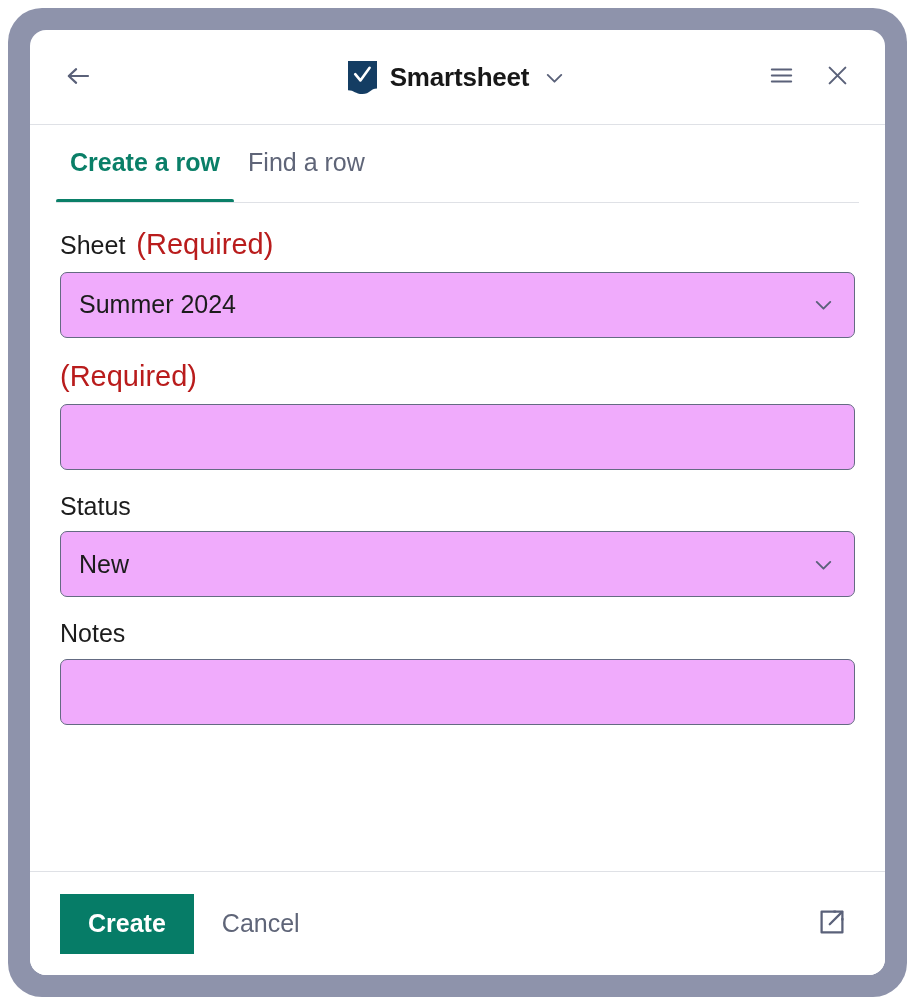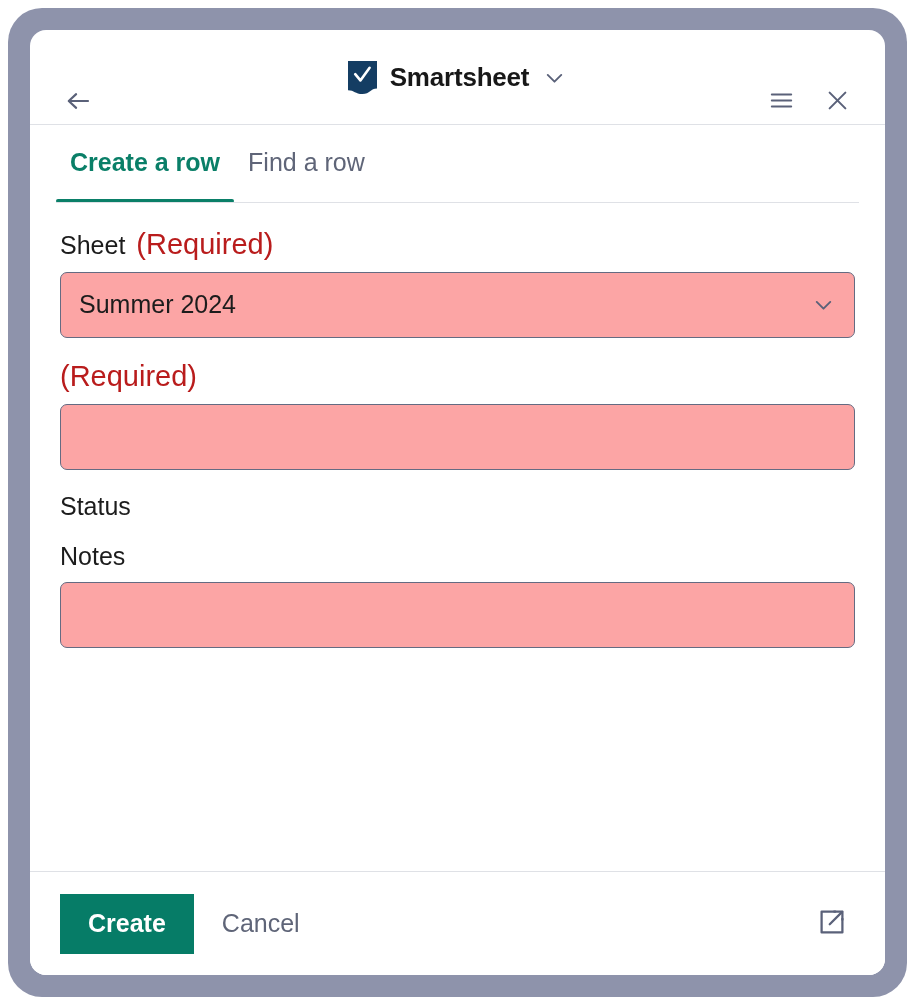--- a/index.html
+++ b/index.html
@@ -40,21 +40,21 @@
     flex-direction: column;
   }
 
   
   #header {
     position: relative;
     height: 95px;
     flex: 0 0 95px;
     border-bottom: 1px solid #dfe1e6;
     display: flex;
-    align-items: flex-end;
+    align-items: center;
     padding: 0 26px;
     box-sizing: border-box;
   }
   .hdr-icon-btn {
     display: flex;
     align-items: center;
     justify-content: center;
     width: 44px;
     height: 44px;
     cursor: pointer;
@@ -176,21 +176,21 @@
     font-size: 29px;
     color: #b91c1c;
     font-weight: normal;
   }
   .control {
     position: relative;
     height: 66px;
     box-sizing: border-box;
     border: 1.6px solid #646b82;
     border-radius: 7px;
-    background: #fca5a5;
+    background: #f0abfc;
     display: flex;
     align-items: center;
     padding: 0 18px;
     cursor: pointer;
   }
   .control .value {
     font-size: 25px;
     color: #1c1c1c;
     flex: 1 1 auto;
     white-space: nowrap;
@@ -338,20 +338,28 @@
           <span class="required-tag">(Required)</span>
         </div>
         <div class="control text-input">
           <span class="value"></span>
         </div>
       </div>
 
       <div class="field">
         <div class="field-label">
           <span>Status</span>
+        </div>
+        <div class="control">
+          <span class="value">New</span>
+          <span class="chev">
+            <svg width="25" height="25" viewBox="0 0 24 24" fill="none" stroke="currentColor" stroke-width="1.8" stroke-linecap="round" stroke-linejoin="round">
+              <path d="M5.5 9.5 L12 16 L18.5 9.5"></path>
+            </svg>
+          </span>
         </div>
       </div>
 
 
       <div class="field">
         <div class="field-label">
           <span>Notes</span>
         </div>
         <div class="control text-input">
           <span class="value"></span>

